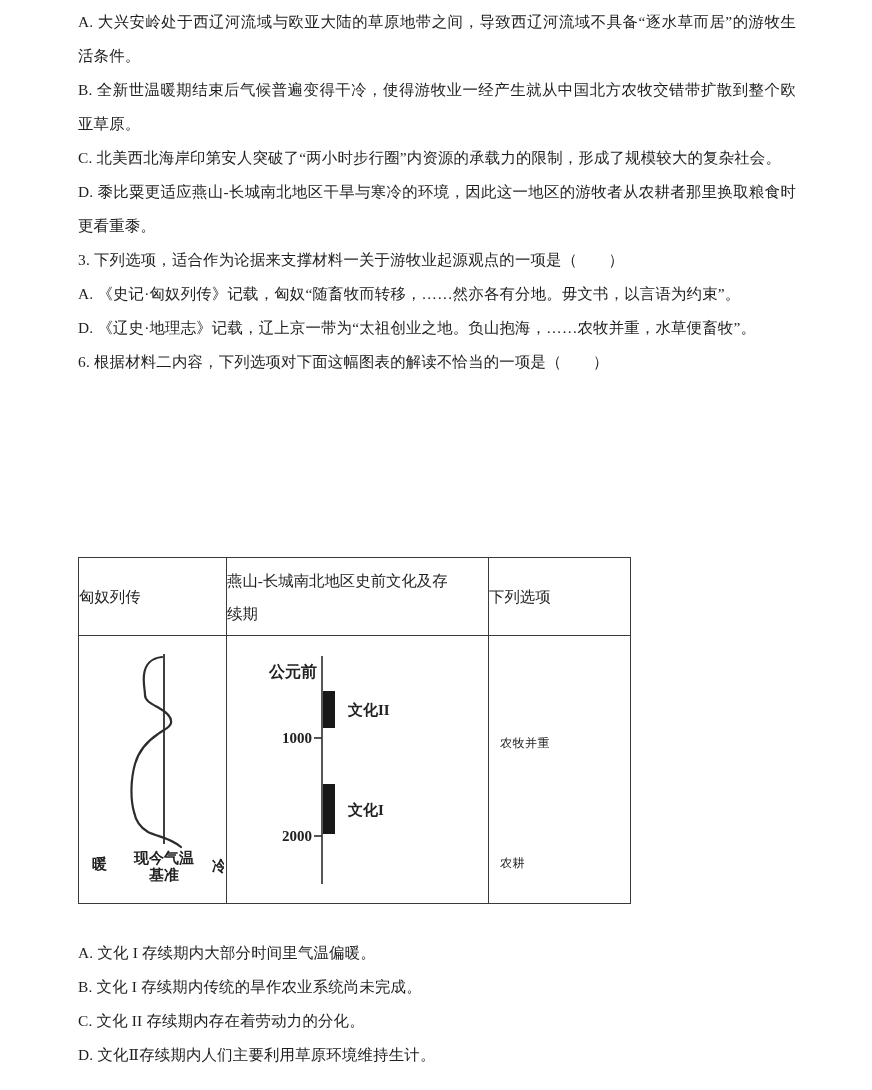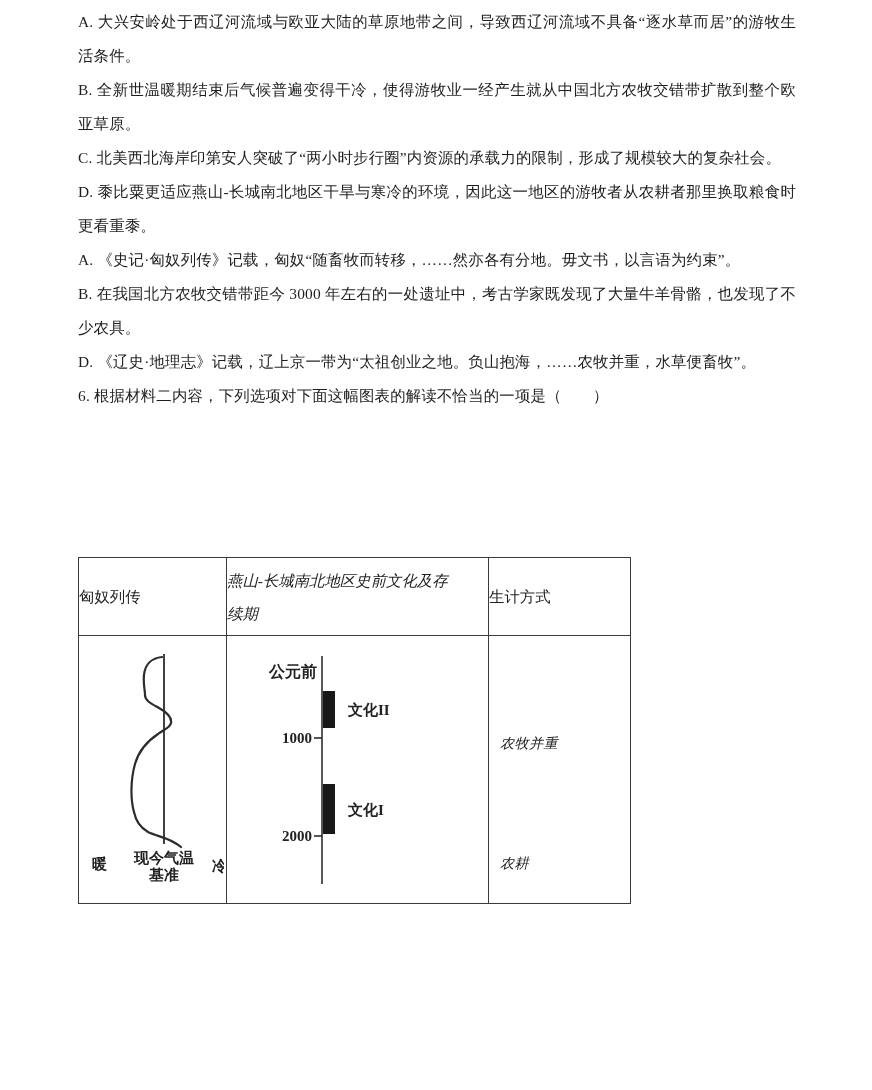--- a/index.html
+++ b/index.html
@@ -20,59 +20,59 @@
     border-collapse:collapse;table-layout:fixed;
     width:552px;
   }
   table.qtable td{
     border:1.6px solid #3a3a3a;
     font-size:15.4px;
     vertical-align:middle;
     padding:0;
   }
   td.hdr{height:77px;padding-left:10px;line-height:33px;}
-  td.hdr.mid{padding-right:32px;font-style:italic;}
+  td.hdr.mid{padding-right:32px;}
   td.body-cell{height:267px;vertical-align:top;position:relative;}
   .cell-svg{display:block;}
-  .livelihood-label{position:absolute;left:11px;font-size:14px;letter-spacing:0.5px;font-style:italic;}
+  .livelihood-label{position:absolute;left:11px;font-size:12px;letter-spacing:0.5px;}
   .ll-upper{top:99px;}
   .ll-lower{top:219px;}
 
   svg text{fill:#222222;}
   .diag-label{font-size:15px;font-weight:700;font-family:"Liberation Serif","DejaVu Serif",serif;}
   .tl-label{font-size:15px;font-weight:600;font-family:"Liberation Serif","DejaVu Serif",serif;}
   .tick-label{font-size:15px;font-weight:600;font-family:"Liberation Serif","DejaVu Serif",serif;}
 </style>
 </head>
 <body>
 
 <div class="page">
 
   <div class="textcol">
     <p>A. 大兴安岭处于西辽河流域与欧亚大陆的草原地带之间，导致西辽河流域不具备“逐水草而居”的游牧生活条件。</p>
     <p>B. 全新世温暖期结束后气候普遍变得干冷，使得游牧业一经产生就从中国北方农牧交错带扩散到整个欧亚草原。</p>
     <p>C. 北美西北海岸印第安人突破了“两小时步行圈”内资源的承载力的限制，形成了规模较大的复杂社会。</p>
     <p>D. 黍比粟更适应燕山-长城南北地区干旱与寒冷的环境，因此这一地区的游牧者从农耕者那里换取粮食时更看重黍。</p>
+    <p>3. 下列选项，适合作为论据来支撑材料一关于游牧业起源观点的一项是（　　）</p>
     <p>A. 《史记·匈奴列传》记载，匈奴“随畜牧而转移，……然亦各有分地。毋文书，以言语为约束”。</p>
-    <p>B. 在我国北方农牧交错带距今 3000 年左右的一处遗址中，考古学家既发现了大量牛羊骨骼，也发现了不少农具。</p>
     <p>D. 《辽史·地理志》记载，辽上京一带为“太祖创业之地。负山抱海，……农牧并重，水草便畜牧”。</p>
     <p>6. 根据材料二内容，下列选项对下面这幅图表的解读不恰当的一项是（　　）</p>
   </div>
 
   <table class="qtable">
     <colgroup>
       <col style="width:148px">
       <col style="width:262px">
       <col style="width:142px">
     </colgroup>
     <tbody>
         <tr>
       <td class="hdr">匈奴列传</td>
       <td class="hdr mid">燕山-长城南北地区史前文化及存续期</td>
-      <td class="hdr">生计方式</td>
+      <td class="hdr">下列选项</td>
     </tr>
     <tr>
       <td class="body-cell">
         <svg class="cell-svg" width="145" height="264" viewBox="0 0 145 264">
           <line x1="85" y1="16" x2="85" y2="206" stroke="#2c2c2c" stroke-width="1.8"></line>
           <path d="M 83 19
                    C 73 20, 66 26, 65 37
                    C 64 45, 66 52, 66 57
                    C 66 63, 73 66, 80 70
                    C 89 75, 93 80, 92 85
@@ -102,14 +102,20 @@
         </svg>
       </td>
       <td class="body-cell">
         <span class="livelihood-label ll-upper">农牧并重</span>
         <span class="livelihood-label ll-lower">农耕</span>
       </td>
     </tr>
   </tbody>
     </table>
 
+  <div class="q4col">
+    <p>A. 文化 I 存续期内大部分时间里气温偏暖。</p>
+    <p>B. 文化 I 存续期内传统的旱作农业系统尚未完成。</p>
+    <p>C. 文化 II 存续期内存在着劳动力的分化。</p>
+    <p>D. 文化Ⅱ存续期内人们主要利用草原环境维持生计。</p>
+  </div>
 
 </div>
 
 </body></html>

